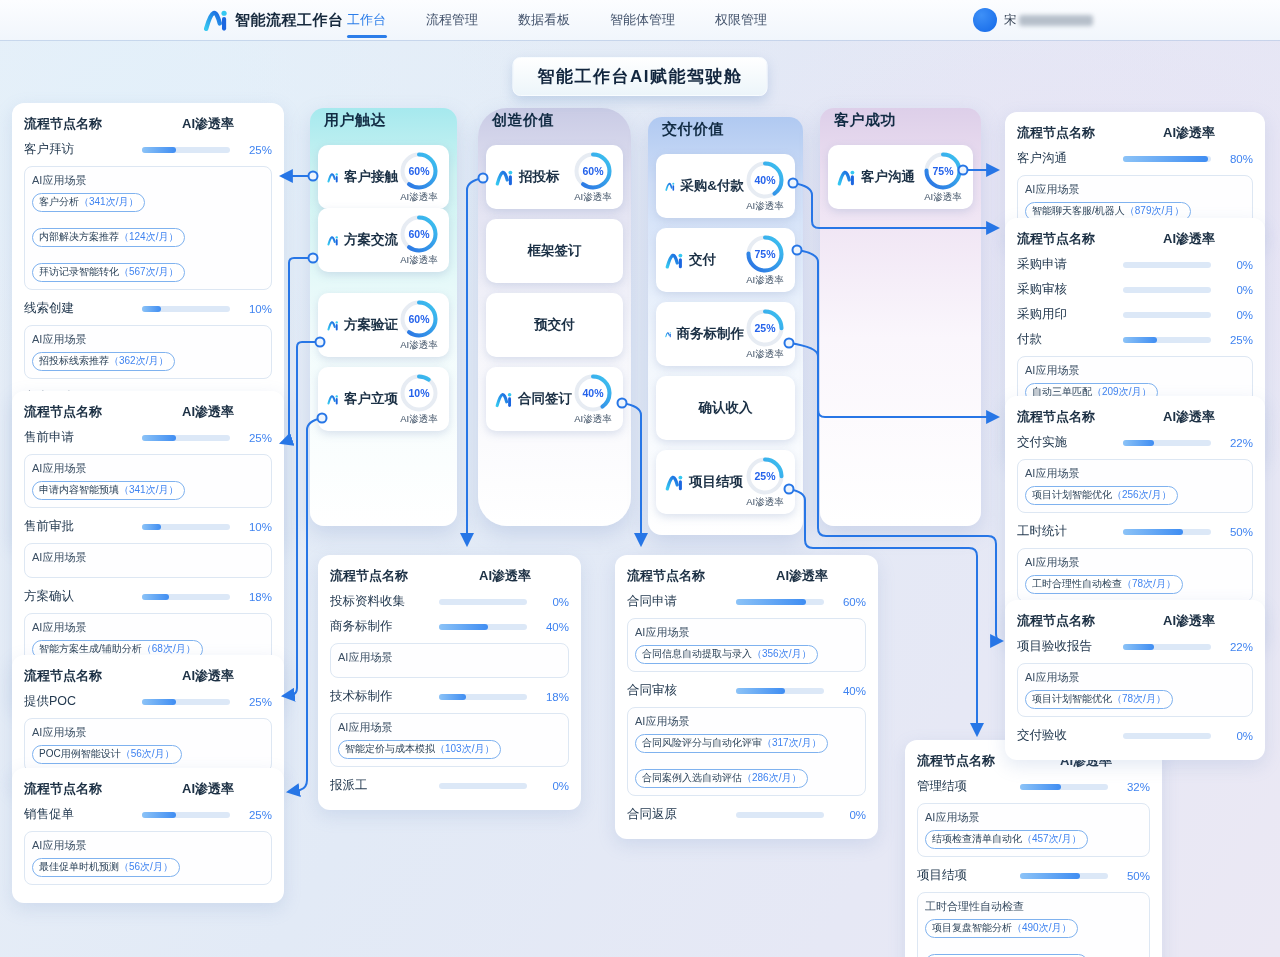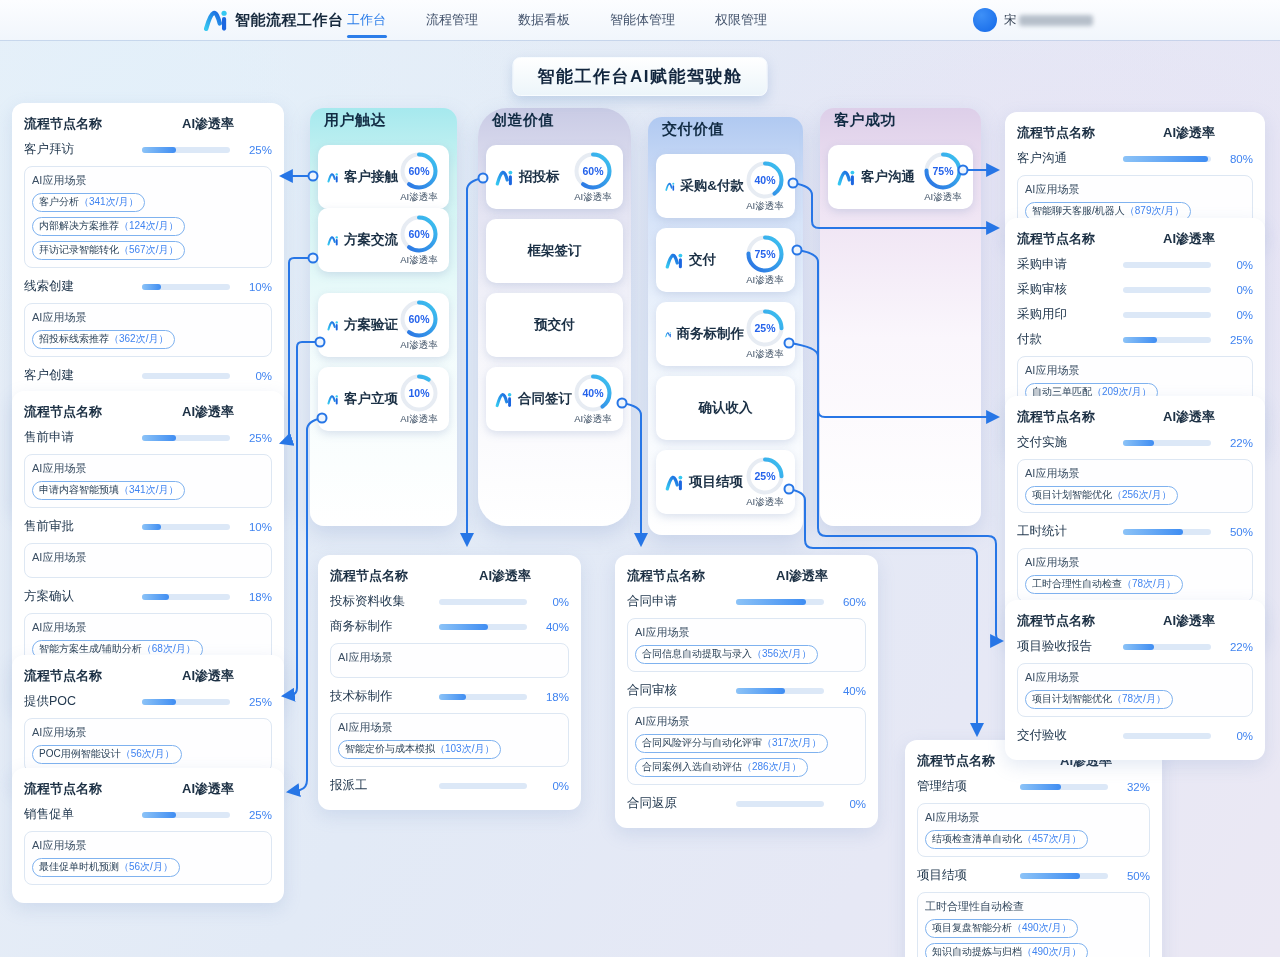--- a/index.html
+++ b/index.html
@@ -34,21 +34,21 @@
   .sc-head{display:flex;align-items:center;font-size:13px;font-weight:bold;color:#1c3044;margin:2px 0 6px;}
   .sc-head .h1{flex:1;}
   .sc-head .h2{width:128px;text-align:center;}
   .row-line{display:flex;align-items:center;font-size:12.5px;color:#243a50;margin:8px 0;}
   .row-name{flex:1;white-space:nowrap;}
   .bar{width:88px;height:6px;border-radius:3px;background:#dce8f7;margin-right:10px;position:relative;flex:none;}
   .bar i{position:absolute;left:0;top:0;bottom:0;border-radius:3px;background:linear-gradient(90deg,#8cc3f7,#3f8df2);}
   .pct{width:32px;text-align:right;color:#3f83f0;font-size:11.5px;flex:none;}
   .scen{border:1px solid #dde7f3;border-radius:8px;background:#fefeff;padding:6px 7px 7px;margin:3px 0 10px;}
   .scen-h{font-size:11px;color:#3a4e63;margin-bottom:5px;}
-  .chips{display:flex;flex-wrap:wrap;gap:5px;}
+  .chips{display:flex;flex-wrap:wrap;gap:16px;}
   .chips.stack{flex-direction:column;align-items:flex-start;}
   .chip{border:1px solid #7fb2ef;border-radius:11px;padding:1px 6px 2px;font-size:10px;color:#2b4258;
     white-space:nowrap;background:#fff;cursor:pointer;}
   .chip b{color:#3f83f0;font-weight:normal;}
   
   .stage{position:absolute;border-radius:14px;box-shadow:0 8px 20px rgba(125,148,200,.25);z-index:1;box-sizing:border-box;}
   .stage.s1{background:linear-gradient(180deg,#a6e9ee 0%,#cdf3f2 16%,#f2fcfc 55%,#ffffff 100%);}
   .stage.s2{background:linear-gradient(180deg,#c9cbe5 0%,#dfdff0 16%,#f6f6fb 55%,#ffffff 100%);border-radius:29px;}
   .stage.s3{background:linear-gradient(180deg,#b0c9f1 0%,#cfdef7 16%,#f2f7fd 55%,#ffffff 100%);}
   .stage.s4{background:linear-gradient(180deg,#ddcfe9 0%,#ecdff1 16%,#faf6fc 55%,#ffffff 100%);}

